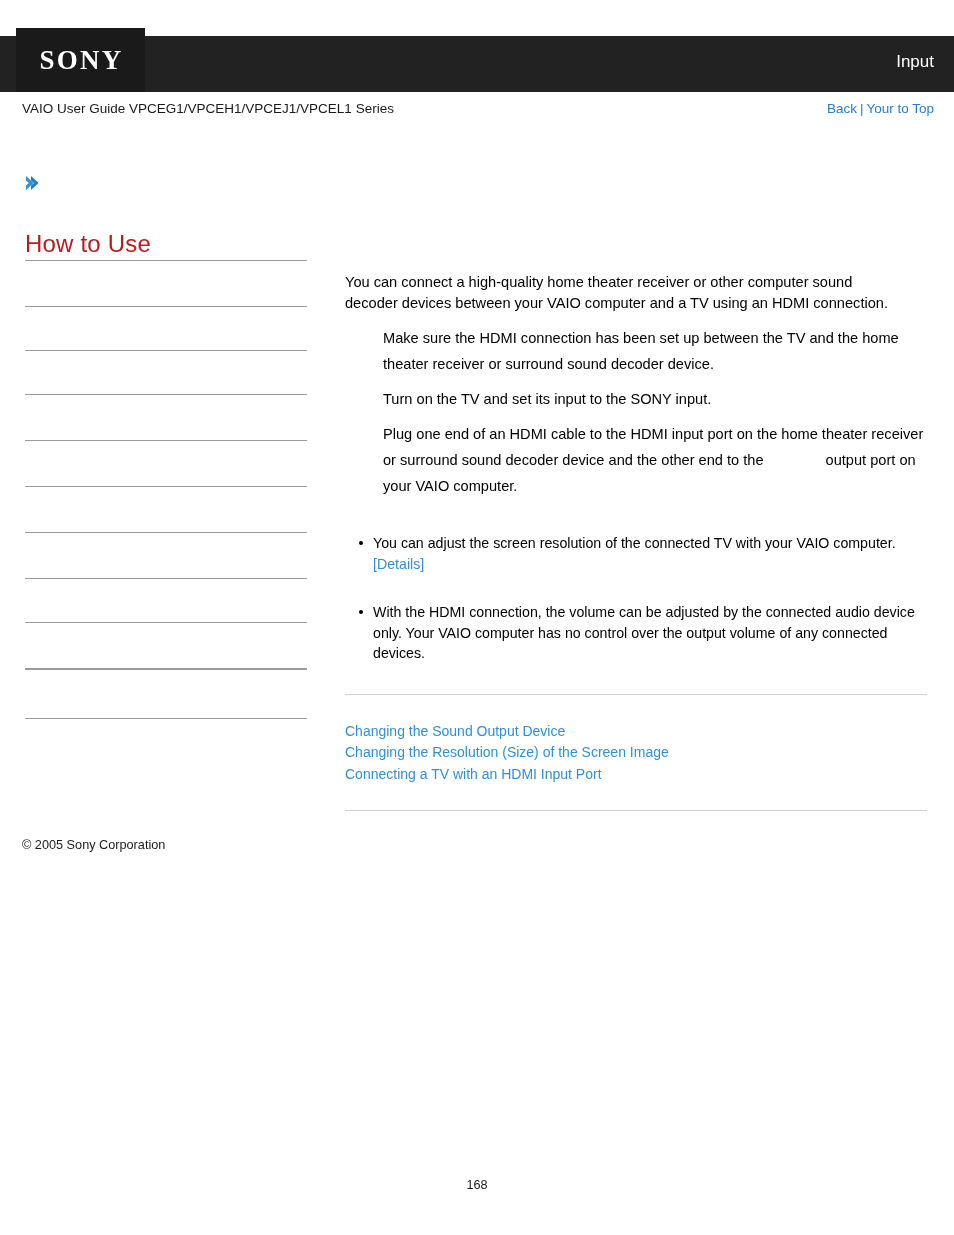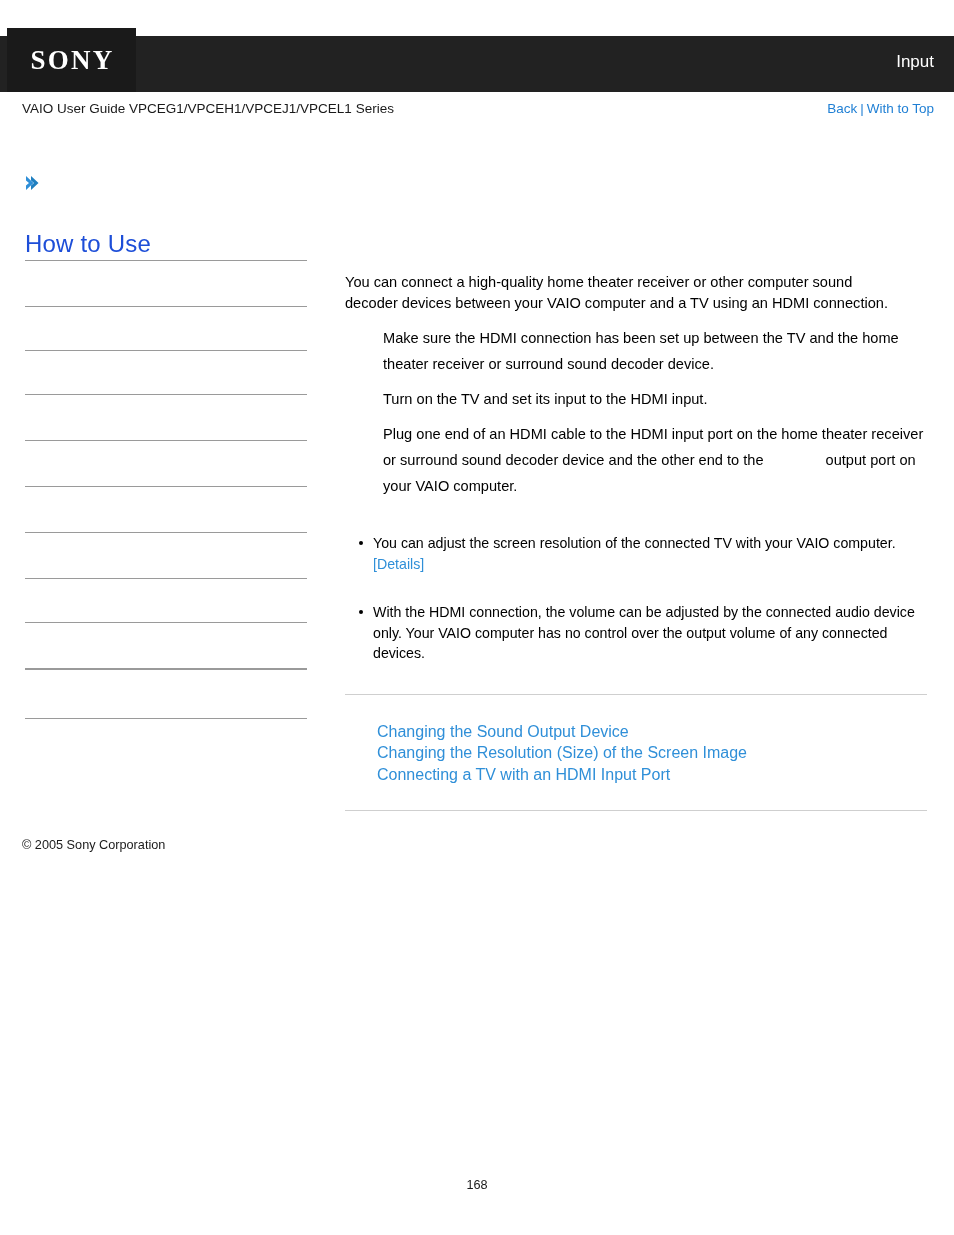--- a/index.html
+++ b/index.html
@@ -20,21 +20,21 @@
   .header-bar {
     position: absolute;
     left: 0;
     top: 36px;
     width: 954px;
     height: 56px;
     background: #222222;
   }
   .sony-logo-box {
     position: absolute;
-    left: 7px;
+    left: 16px;
     top: 28px;
     width: 129px;
     height: 64px;
     background: #1a1a1a;
     display: flex;
     align-items: center;
     justify-content: center;
   }
   .sony-logo-text {
     color: #ffffff;
@@ -104,21 +104,21 @@
     left: 0;
     top: 160px;
     width: 330px;
   }
   .sidebar-title {
     position: absolute;
     left: 25px;
     top: 70px;
     font-size: 24px;
     font-weight: normal;
-    color: #1d4ed8;
+    color: #b91c1c;
     margin: 0;
     letter-spacing: 0.2px;
   }
   .side-rule {
     position: absolute;
     left: 25px;
     width: 282px;
     height: 1px;
     background: #9a9a9a;
   }
@@ -204,23 +204,22 @@
     width: 582px;
     margin: 0;
   }
   .rule-top { margin-top: 30px; }
   .related {
     margin: 26px 0 0 0;
     padding: 0;
     list-style: none;
   }
   .related li {
-    font-size: 16px;
+    font-size: 14px;
     line-height: 21.5px;
-    margin-left: 32px;
   }
   .rule-bottom { margin-top: 25px; }
 
   
   .copyright {
     position: absolute;
     left: 22px;
     top: 838px;
     font-size: 12.7px;
     color: #1a1a1a;
@@ -242,21 +241,21 @@
 
 <div class="sony-logo-box">
   <span class="sony-logo-text">SONY</span>
 </div>
 
 <a class="search-link">Input</a>
 
 <div class="subheader">
   <span class="guide-title">VAIO User Guide VPCEG1/VPCEH1/VPCEJ1/VPCEL1 Series</span>
   <span class="nav-links">
-    <a>Back</a><span class="nav-sep">|</span><a>With to Top</a>
+    <a>Back</a><span class="nav-sep">|</span><a>Your to Top</a>
   </span>
 </div>
 
 <span class="chevron-icon">
   <svg width="18" height="18" viewBox="0 0 18 18" aria-hidden="true">
     <path d="M2 2 L9.5 9 L2 16 L2 11.5 L5 9 L2 6.5 Z" fill="#2f8fd8"></path>
     <path d="M7 2 L14.5 9 L7 16 L7 11.5 L10 9 L7 6.5 Z" fill="#1f7fc0"></path>
   </svg>
 </span>
 
@@ -298,21 +297,21 @@
 
 <div class="content">
 
   <p class="intro">You can connect a high-quality home theater receiver or other computer sound decoder devices between your VAIO computer and a TV using an HDMI connection.</p>
 
   <ol class="steps">
     <li>
       <span>Make sure the HDMI connection has been set up between the TV and the home theater receiver or surround sound decoder device.</span>
     </li>
     <li>
-      <span>Turn on the TV and set its input to the HDMI input.</span>
+      <span>Turn on the TV and set its input to the SONY input.</span>
     </li>
     <li>
       <span>Plug one end of an HDMI cable to the HDMI input port on the home theater receiver or surround sound decoder device and the other end to the </span><span class="inline-gap"></span><span>output port on your VAIO computer.</span>
     </li>
   </ol>
 
   <ul class="notes">
     <li>
       <span>You can adjust the screen resolution of the connected TV with your VAIO computer. </span><a class="details-link">[Details]</a>
     </li>

